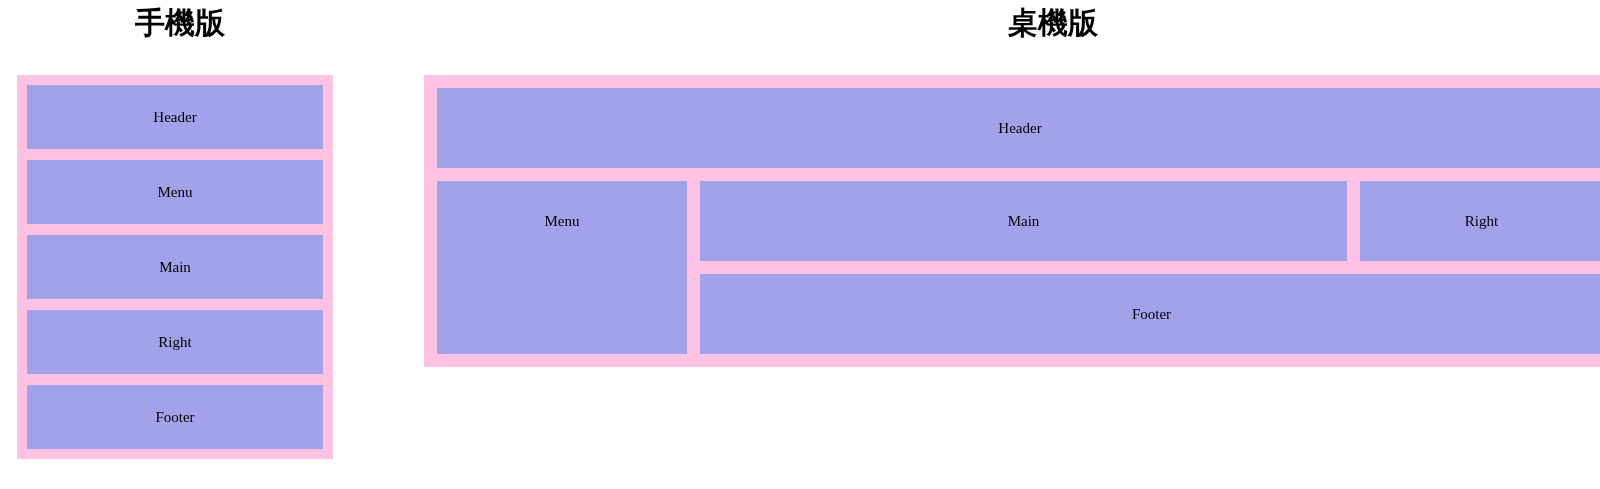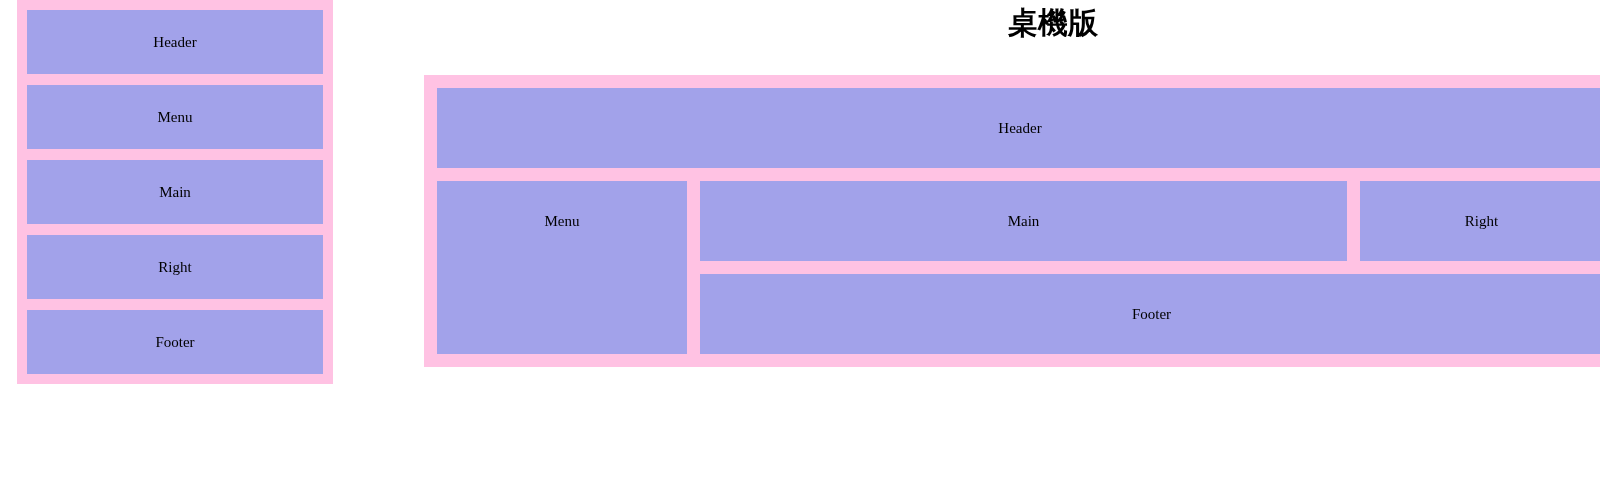--- a/index.html
+++ b/index.html
@@ -71,20 +71,21 @@
   .area-header { grid-area: header; }
   .area-menu   { grid-area: menu; align-items: flex-start; padding-top: 27px; }
   .area-main   { grid-area: main; }
   .area-right  { grid-area: right; }
   .area-footer { grid-area: footer; }
 </style>
 </head>
 <body>
 
 <div class="mobile-wrap">
+  <h2 class="section-title">手機版</h2>
   <div class="mobile-container">
     <div class="pbox">Header</div>
     <div class="pbox">Menu</div>
     <div class="pbox">Main</div>
     <div class="pbox">Right</div>
     <div class="pbox">Footer</div>
   </div>
 </div>
 
 <div class="desktop-wrap">

